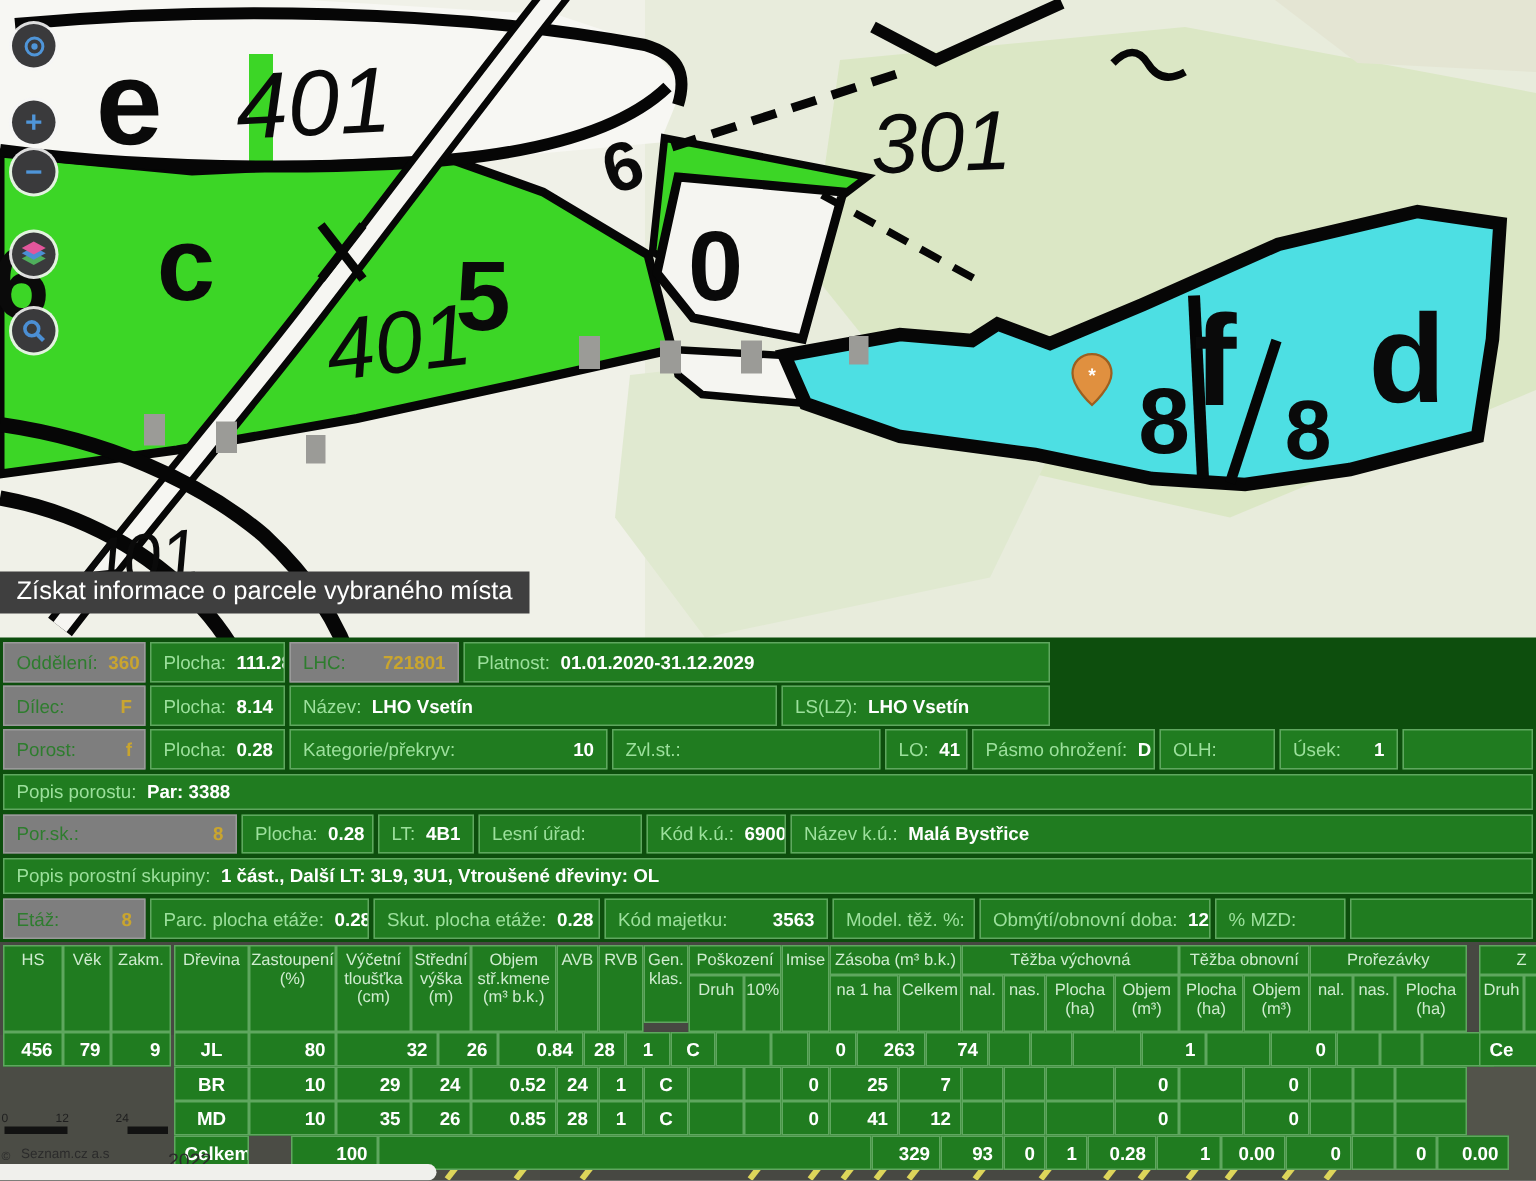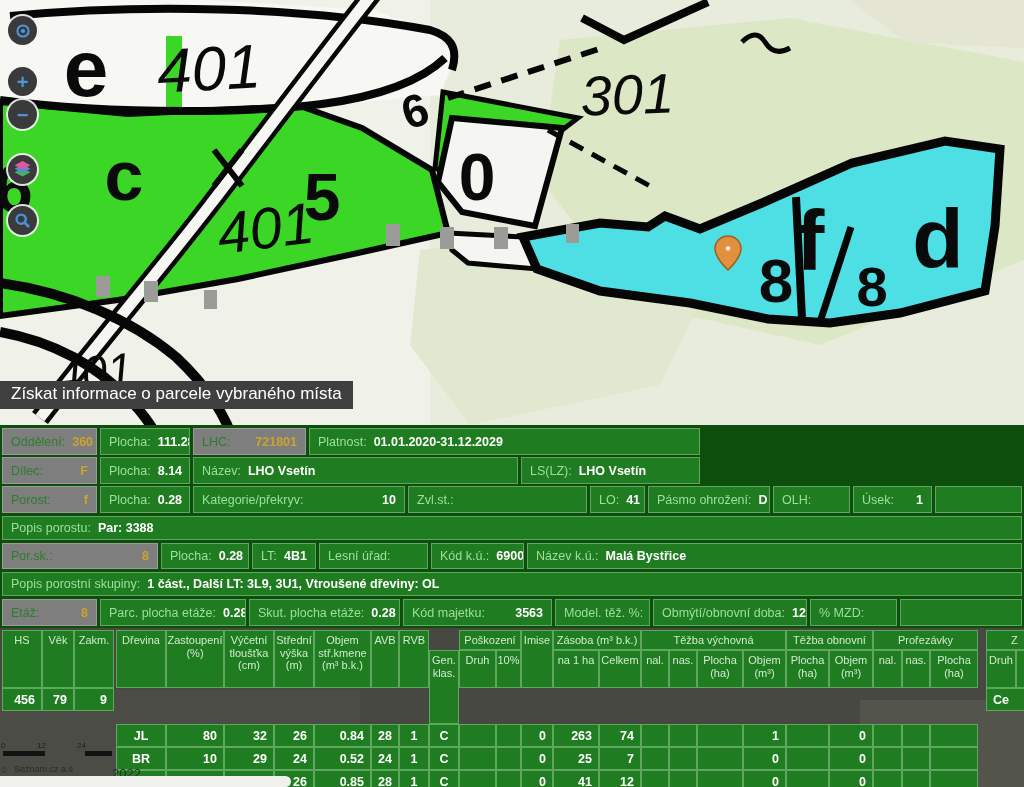--- a/index.html
+++ b/index.html
@@ -332,21 +332,21 @@
 tloušťka
 (cm)</div>
         <div class="hc" style="width: 40px; height: 58px;">Střední
 výška
 (m)</div>
         <div class="hc" style="width: 57px; height: 58px;">Objem
 stř.kmene
 (m³ b.k.)</div>
         <div class="hc" style="width: 28px; height: 58px;">AVB</div>
         <div class="hc" style="width: 30px; height: 58px;">RVB</div>
-        <div class="hc" style="width: 30px; height: 74px; margin-top: 20px;">Gen.
+        <div class="hc" style="width: 30px; height: 52px;">Gen.
 klas.</div>
         <div class="hgroup" style="width: 62px; height: 58px;">
           <div class="hc" style="width: 62px; height: 20px;">Poškození</div>
           <div class="row">
             <div class="hc" style="width: 37px; height: 38px;">Druh</div>
             <div class="hc" style="width: 25px; height: 38px;">10%</div>
           </div>
         </div>
         <div class="hc" style="width: 32px; height: 58px;">Imise</div>
         <div class="hgroup" style="width: 88px; height: 58px;">
@@ -382,21 +382,21 @@
             <div class="hc" style="width: 29px; height: 38px;">nal.</div>
             <div class="hc" style="width: 28px; height: 38px;">nas.</div>
             <div class="hc" style="width: 48px; height: 38px;">Plocha
 (ha)</div>
           </div>
         </div>
       </div>
       <div class="row">
         <div class="bc c" style="width: 50px; height: 23px;">JL</div>
         <div class="bc r" style="width: 58px; height: 23px;">80</div>
-        <div class="bc r" style="width: 50px; height: 23px;">32</div>
+        <div class="bc r" style="width: 68px; height: 23px;">32</div>
         <div class="bc r" style="width: 40px; height: 23px;">26</div>
         <div class="bc r" style="width: 57px; height: 23px;">0.84</div>
         <div class="bc c" style="width: 28px; height: 23px;">28</div>
         <div class="bc c" style="width: 30px; height: 23px;">1</div>
         <div class="bc c" style="width: 30px; height: 23px;">C</div>
         <div class="bc r" style="width: 37px; height: 23px;"></div>
         <div class="bc r" style="width: 25px; height: 23px;"></div>
         <div class="bc r" style="width: 32px; height: 23px;">0</div>
         <div class="bc r" style="width: 46px; height: 23px;">263</div>
         <div class="bc r" style="width: 42px; height: 23px;">74</div>

